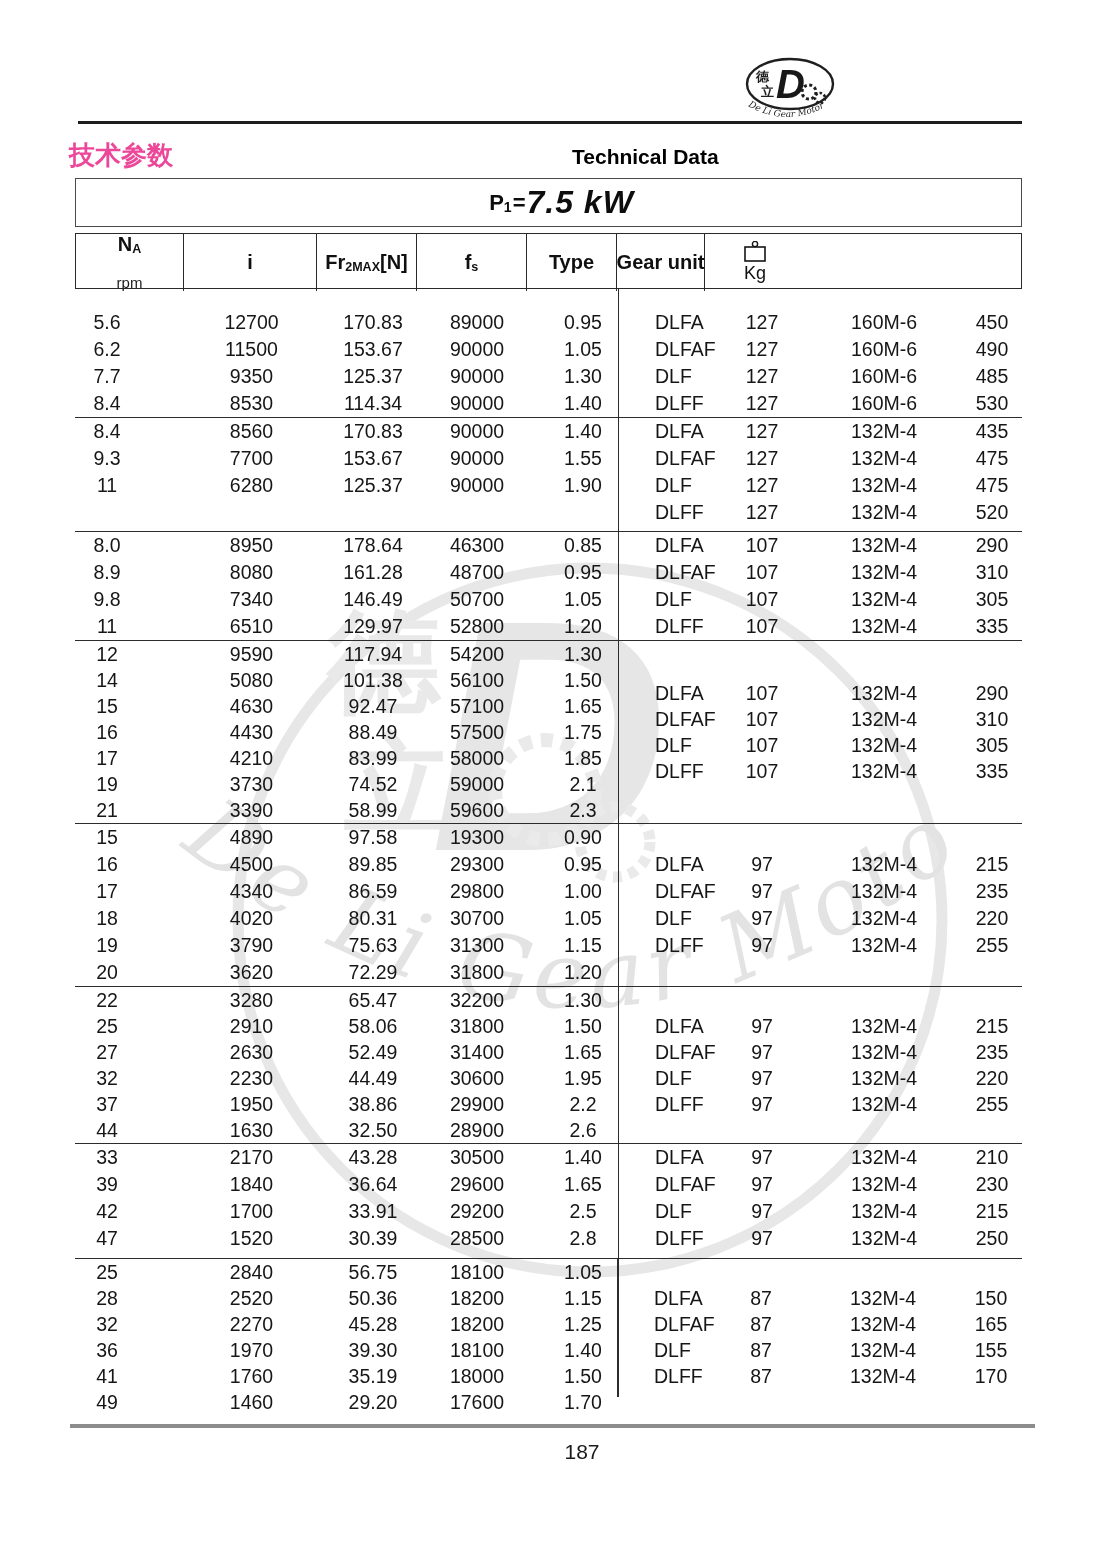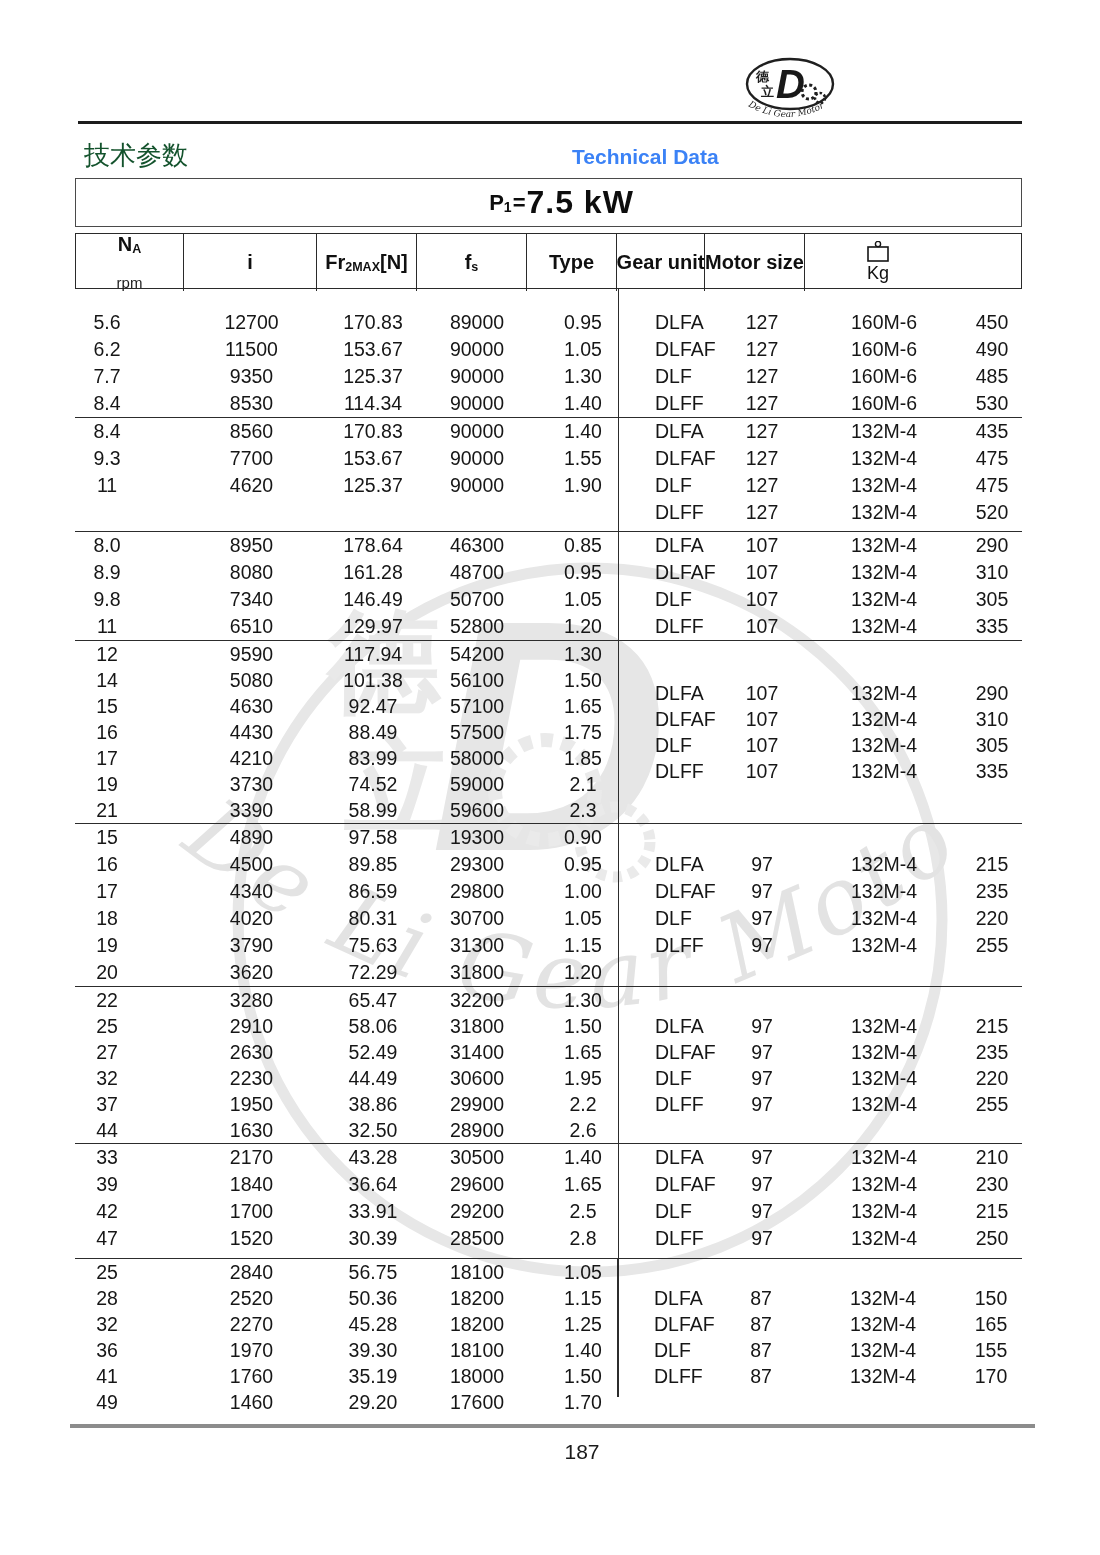--- a/index.html
+++ b/index.html
@@ -7,32 +7,32 @@
     position:relative;width:1100px;height:1555px;background:#ffffff;overflow:hidden;
     font-family:"Liberation Sans","DejaVu Sans",sans-serif;color:#161616;
   }
   
   .brand-logo{position:absolute;left:742px;top:50px;width:100px;height:80px;z-index:1;}
   .brand-name{
     position:absolute;left:843px;top:60px;z-index:1;
     font-size:43px;font-weight:800;letter-spacing:13px;color:#141414;white-space:nowrap;
   }
   .top-rule{position:absolute;left:78px;top:121px;width:944px;height:3px;background:#1d1d1d;z-index:1;}
-  .title-cn{position:absolute;left:84px;top:138px;font-size:26px;font-weight:400;color:#14532d;z-index:1;}
-  .title-en{position:absolute;left:572px;top:145px;font-size:21px;font-weight:700;color:#3b82f6;z-index:1;}
+  .title-cn{position:absolute;left:69px;top:138px;font-size:26px;font-weight:700;color:#ec4899;z-index:1;}
+  .title-en{position:absolute;left:572px;top:145px;font-size:21px;font-weight:700;color:#000000;z-index:1;}
   
   .power-box{
     position:absolute;left:75px;top:178px;width:947px;height:49px;box-sizing:border-box;
     border:1.6px solid #4a4a4a;display:flex;align-items:center;justify-content:center;z-index:1;
     padding-left:26px;
   }
   .p-sym{font-size:22px;font-weight:700;color:#0d0d0d;}
   .p-sub{font-size:14px;font-weight:700;color:#0d0d0d;position:relative;top:4px;}
   .p-eq{font-size:22px;font-weight:800;color:#0d0d0d;margin:0 1px;}
-  .p-val{font-size:32px;font-weight:900;color:#0d0d0d;letter-spacing:1px;}
+  .p-val{font-size:32px;font-weight:900;color:#0d0d0d;letter-spacing:1px;font-style:italic;}
   
   .thead{
     position:absolute;left:75px;top:233px;width:947px;height:56px;box-sizing:border-box;
     border:1.8px solid #2a2a2a;display:grid;z-index:1;background:transparent;
     grid-template-columns:108px 133px 100px 110px 90px 88px 100px 146px auto;
   }
   .th{border-right:1.4px solid #2a2a2a;display:flex;flex-direction:column;align-items:center;justify-content:center;line-height:1.05;}
   .th:last-child{border-right:none;}
   .th-main{font-weight:700;font-size:20px;color:#101010;white-space:nowrap;}
   .th-main .sub{font-size:12.5px;font-weight:700;position:relative;top:2px;}
@@ -124,23 +124,20 @@
     <div class="th">
       <div class="th-main"><span>f</span><span class="sub">s</span></div>
     </div>
     <div class="th">
       <div class="th-main">Type</div>
     </div>
     <div class="th">
       <div class="th-main">Gear unit</div>
     </div>
     <div class="th">
-      <div class="th-main">Motor size</div>
-    </div>
-    <div class="th">
       <svg width="26" height="22" viewBox="0 0 26 22">
         <circle cx="13" cy="3" r="2.6" fill="none" stroke="#151515" stroke-width="1.4"></circle>
         <rect x="3" y="6" width="20" height="14" fill="none" stroke="#151515" stroke-width="1.6"></rect>
       </svg>
       <div class="kg-label">Kg</div>
     </div>
   </div>
 
   <div class="tbody">
       <div class="grp">
@@ -154,21 +151,21 @@
           <div class="trow"><div class="cell c-type">DLFA</div><div class="cell c-gear">127</div><div class="cell c-motor">160M-6</div><div class="cell c-kg">450</div></div>
           <div class="trow"><div class="cell c-type">DLFAF</div><div class="cell c-gear">127</div><div class="cell c-motor">160M-6</div><div class="cell c-kg">490</div></div>
           <div class="trow"><div class="cell c-type">DLF</div><div class="cell c-gear">127</div><div class="cell c-motor">160M-6</div><div class="cell c-kg">485</div></div>
           <div class="trow"><div class="cell c-type">DLFF</div><div class="cell c-gear">127</div><div class="cell c-motor">160M-6</div><div class="cell c-kg">530</div></div>
         </div>
       </div>
       <div class="grp">
         <div class="gleft" style="grid-auto-rows: 27px; padding-bottom: 5px;">
           <div class="trow"><div class="cell c-na">8.4</div><div class="cell c-m2">8560</div><div class="cell c-i">170.83</div><div class="cell c-fr">90000</div><div class="cell c-fs">1.40</div></div>
           <div class="trow"><div class="cell c-na">9.3</div><div class="cell c-m2">7700</div><div class="cell c-i">153.67</div><div class="cell c-fr">90000</div><div class="cell c-fs">1.55</div></div>
-          <div class="trow"><div class="cell c-na">11</div><div class="cell c-m2">4620</div><div class="cell c-i">125.37</div><div class="cell c-fr">90000</div><div class="cell c-fs">1.90</div></div>
+          <div class="trow"><div class="cell c-na">11</div><div class="cell c-m2">6280</div><div class="cell c-i">125.37</div><div class="cell c-fr">90000</div><div class="cell c-fs">1.90</div></div>
         </div>
         <div class="gright" style="grid-auto-rows: 27px; padding-bottom: 5px; align-content: start;">
           <div class="trow"><div class="cell c-type">DLFA</div><div class="cell c-gear">127</div><div class="cell c-motor">132M-4</div><div class="cell c-kg">435</div></div>
           <div class="trow"><div class="cell c-type">DLFAF</div><div class="cell c-gear">127</div><div class="cell c-motor">132M-4</div><div class="cell c-kg">475</div></div>
           <div class="trow"><div class="cell c-type">DLF</div><div class="cell c-gear">127</div><div class="cell c-motor">132M-4</div><div class="cell c-kg">475</div></div>
           <div class="trow"><div class="cell c-type">DLFF</div><div class="cell c-gear">127</div><div class="cell c-motor">132M-4</div><div class="cell c-kg">520</div></div>
         </div>
       </div>
       <div class="grp">
         <div class="gleft" style="grid-auto-rows: 27px;">

